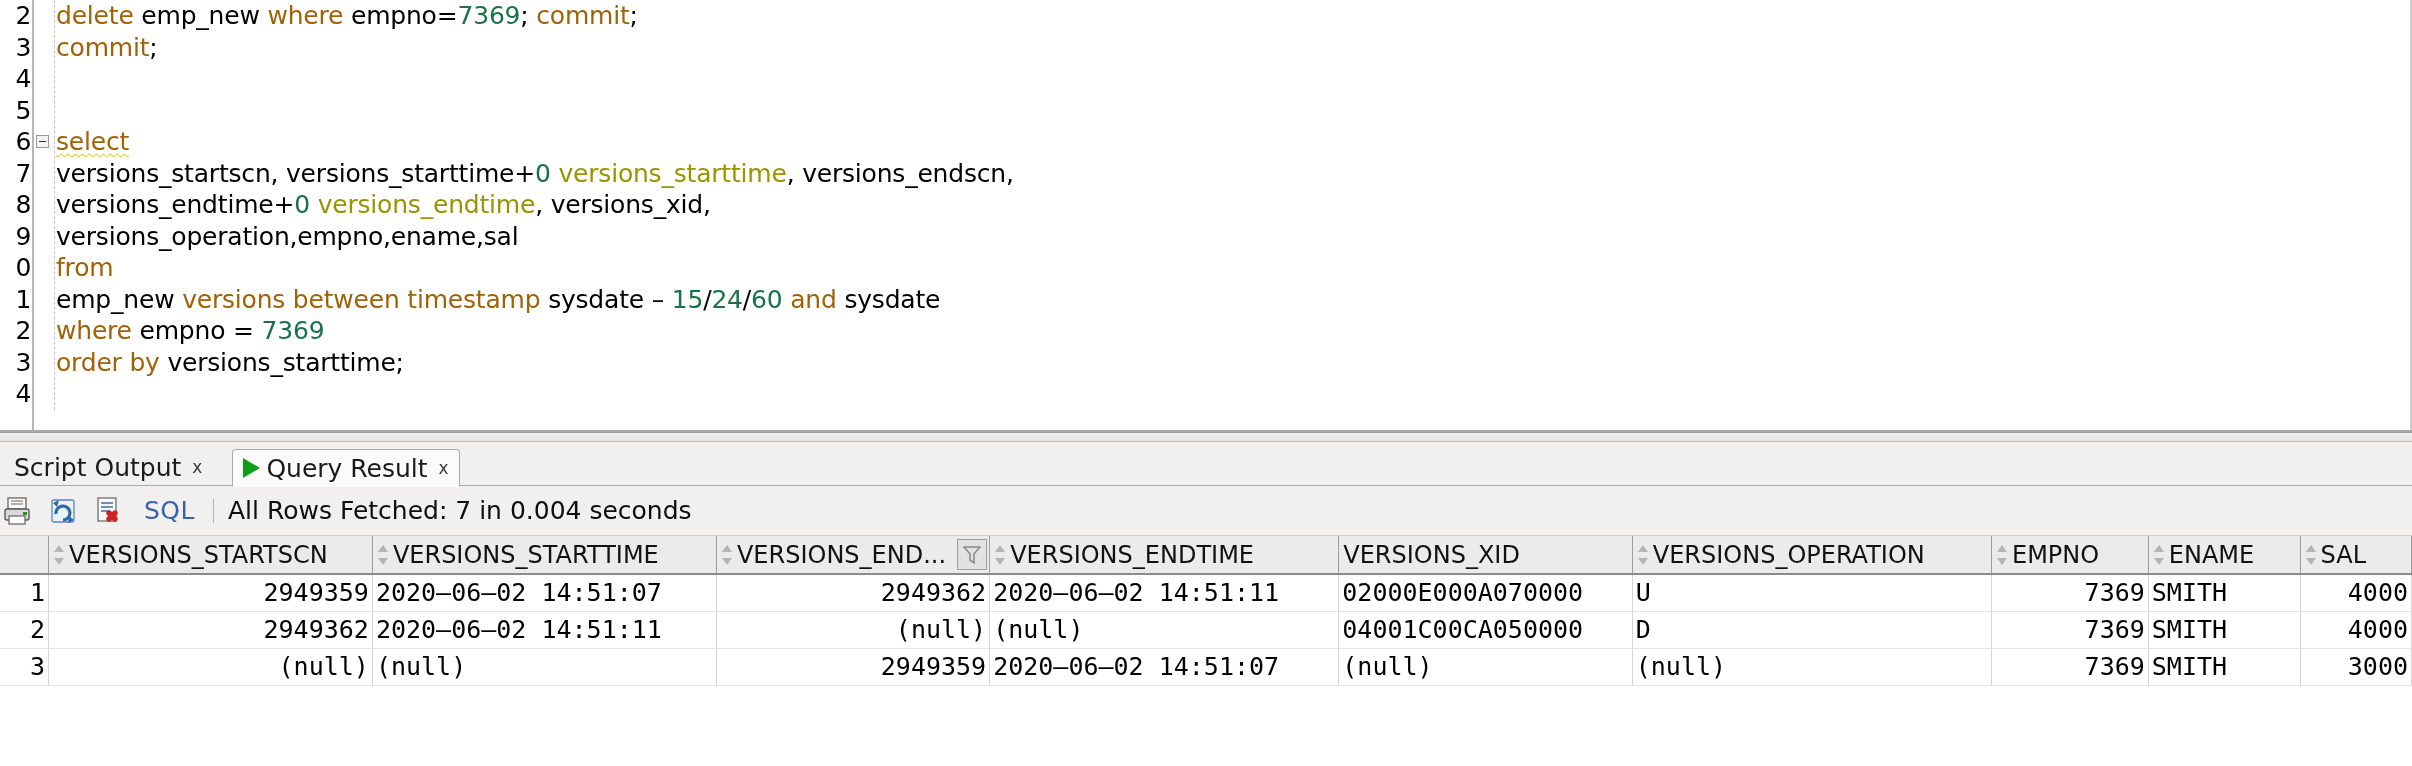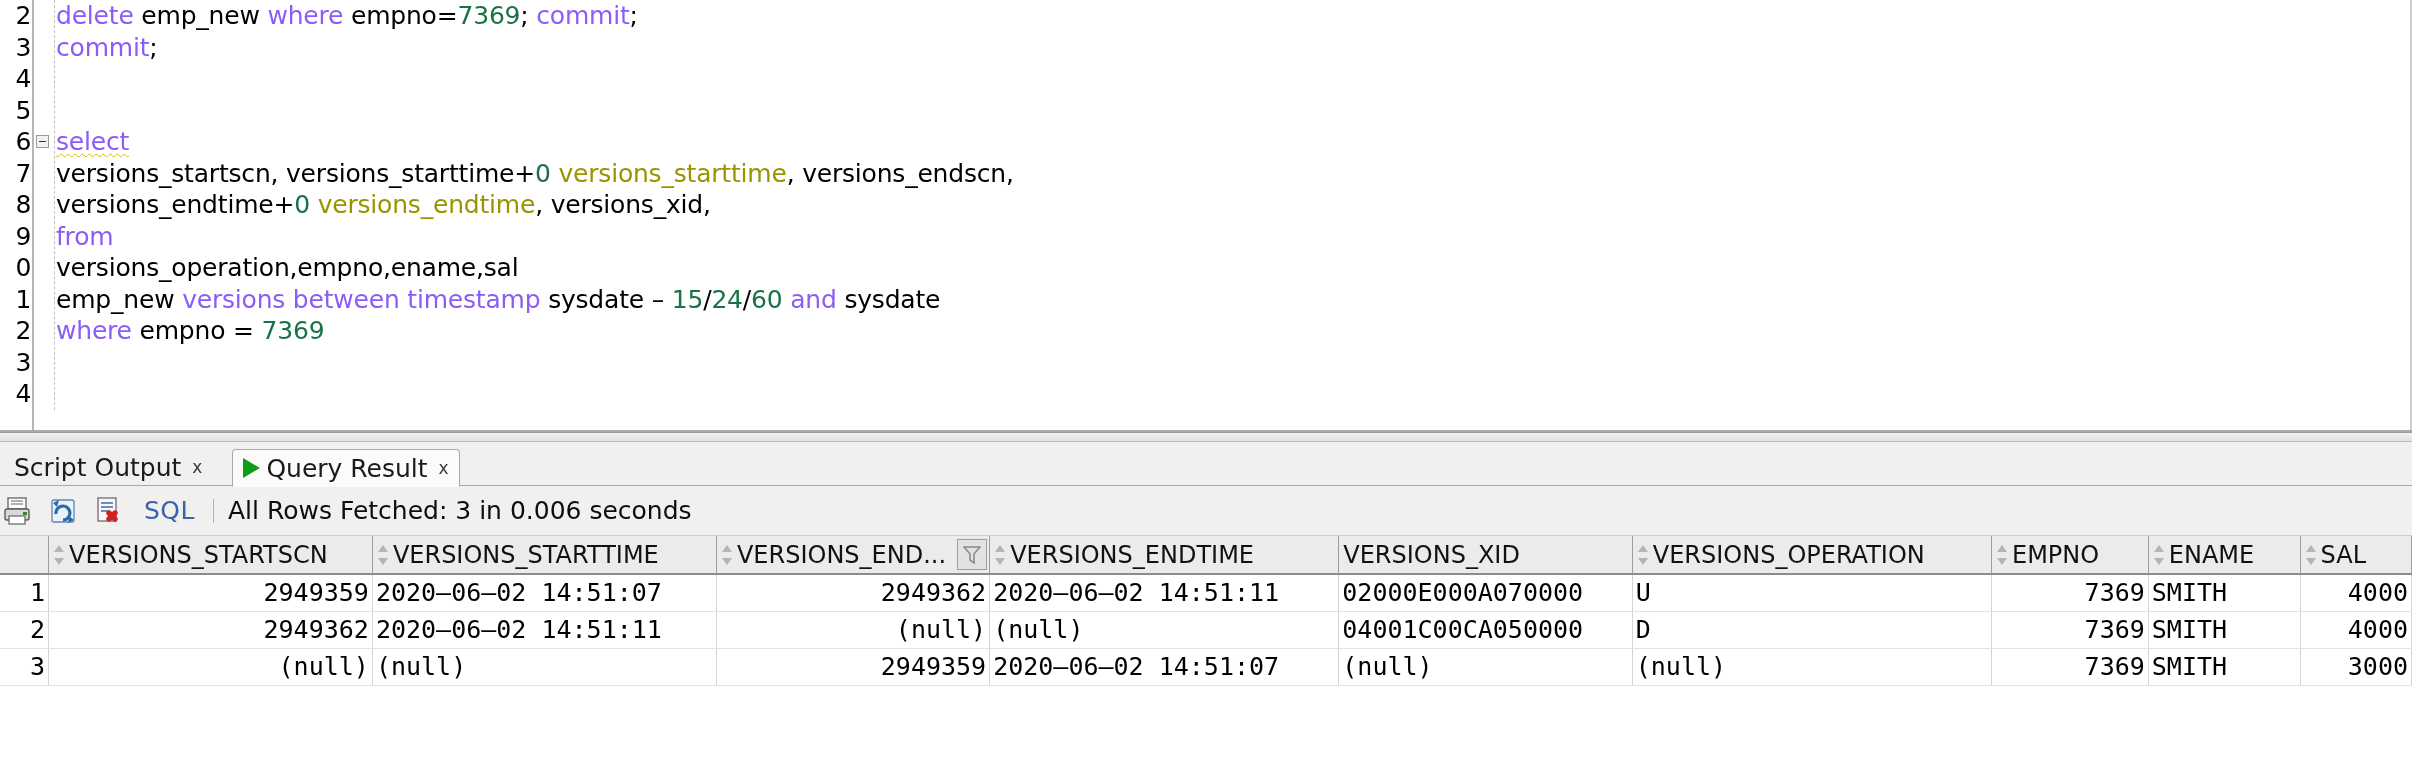--- a/index.html
+++ b/index.html
@@ -88,21 +88,21 @@
   }
   .cl {
     height: 31.5px;
     line-height: 31.5px;
     font-family: "DejaVu Sans", sans-serif;
     font-size: 25px;
     color: #000000;
     white-space: pre;
     letter-spacing: -0.2px;
   }
-  .kw  { color: #8b5cf6; }
+  .kw  { color: #a16207; }
   .num { color: #177245; }
   .alias { color: #9a9400; }
   .plain { color: #000000; }
   .squiggle {
     text-decoration: underline;
     text-decoration-style: wavy;
     text-decoration-color: #d9b800;
     text-decoration-thickness: 1px;
     text-underline-offset: 3px;
   }
@@ -354,24 +354,25 @@
           <div class="indent-guide" style="left: 20px; height: 409.5px;"></div>
         </div>
       <div class="code-lines" id="code-lines">
           <div class="cl"><span class="kw">delete </span><span class="plain">emp_new </span><span class="kw">where </span><span class="plain">empno=</span><span class="num">7369</span><span class="plain">; </span><span class="kw">commit</span><span class="plain">;</span></div>
           <div class="cl"><span class="kw">commit</span><span class="plain">;</span></div>
           <div class="cl">&nbsp;</div>
           <div class="cl">&nbsp;</div>
           <div class="cl"><span class="kw squiggle">select</span></div>
           <div class="cl"><span class="plain">versions_startscn, versions_starttime+</span><span class="num">0</span><span class="plain"> </span><span class="alias">versions_starttime</span><span class="plain">, versions_endscn,</span></div>
           <div class="cl"><span class="plain">versions_endtime+</span><span class="num">0</span><span class="plain"> </span><span class="alias">versions_endtime</span><span class="plain">, versions_xid,</span></div>
+          <div class="cl"><span class="plain">versions_operation,empno,ename,sal</span></div>
           <div class="cl"><span class="kw">from</span></div>
-          <div class="cl"><span class="plain">versions_operation,empno,ename,sal</span></div>
           <div class="cl"><span class="plain">emp_new </span><span class="kw">versions between timestamp </span><span class="plain">sysdate – </span><span class="num">15</span><span class="plain">/</span><span class="num">24</span><span class="plain">/</span><span class="num">60</span><span class="plain"> </span><span class="kw">and</span><span class="plain"> sysdate</span></div>
           <div class="cl"><span class="kw">where </span><span class="plain">empno = </span><span class="num">7369</span></div>
+          <div class="cl"><span class="kw">order by </span><span class="plain">versions_starttime;</span></div>
           <div class="cl">&nbsp;</div>
         </div>
     </div>
   </div>
   <div class="vscroll-right"></div>
   <div class="editor-bottom-line"></div>
 </div>
 
 <div class="splitter"></div>
 
@@ -412,21 +413,21 @@
     <svg width="34" height="34" viewBox="0 0 34 34">
       <rect x="6" y="4" width="18" height="23" fill="#f7f7f7" stroke="#6d6d6d" stroke-width="1.3"></rect>
       <line x1="9" y1="9" x2="21" y2="9" stroke="#4a72ad" stroke-width="1.6"></line>
       <line x1="9" y1="13" x2="21" y2="13" stroke="#4a72ad" stroke-width="1.6"></line>
       <line x1="9" y1="17" x2="18" y2="17" stroke="#4a72ad" stroke-width="1.6"></line>
       <path d="M17 19 l6 6 M23 19 l-6 6" stroke="#cf2222" stroke-width="5.4" stroke-linecap="round"></path>
     </svg>
   </div>
   <div class="sql-word">SQL</div>
   <div class="tb-sep"></div>
-  <div class="fetch-text">All Rows Fetched: 3 in 0.006 seconds</div>
+  <div class="fetch-text">All Rows Fetched: 7 in 0.004 seconds</div>
 </div>
 
 <div class="grid-wrap">
   <table class="grid">
     <colgroup id="grid-cols">
         <col style="width: 48px;">
         <col style="width: 320px;">
         <col style="width: 340px;">
         <col style="width: 270px;">
         <col style="width: 345px;">

